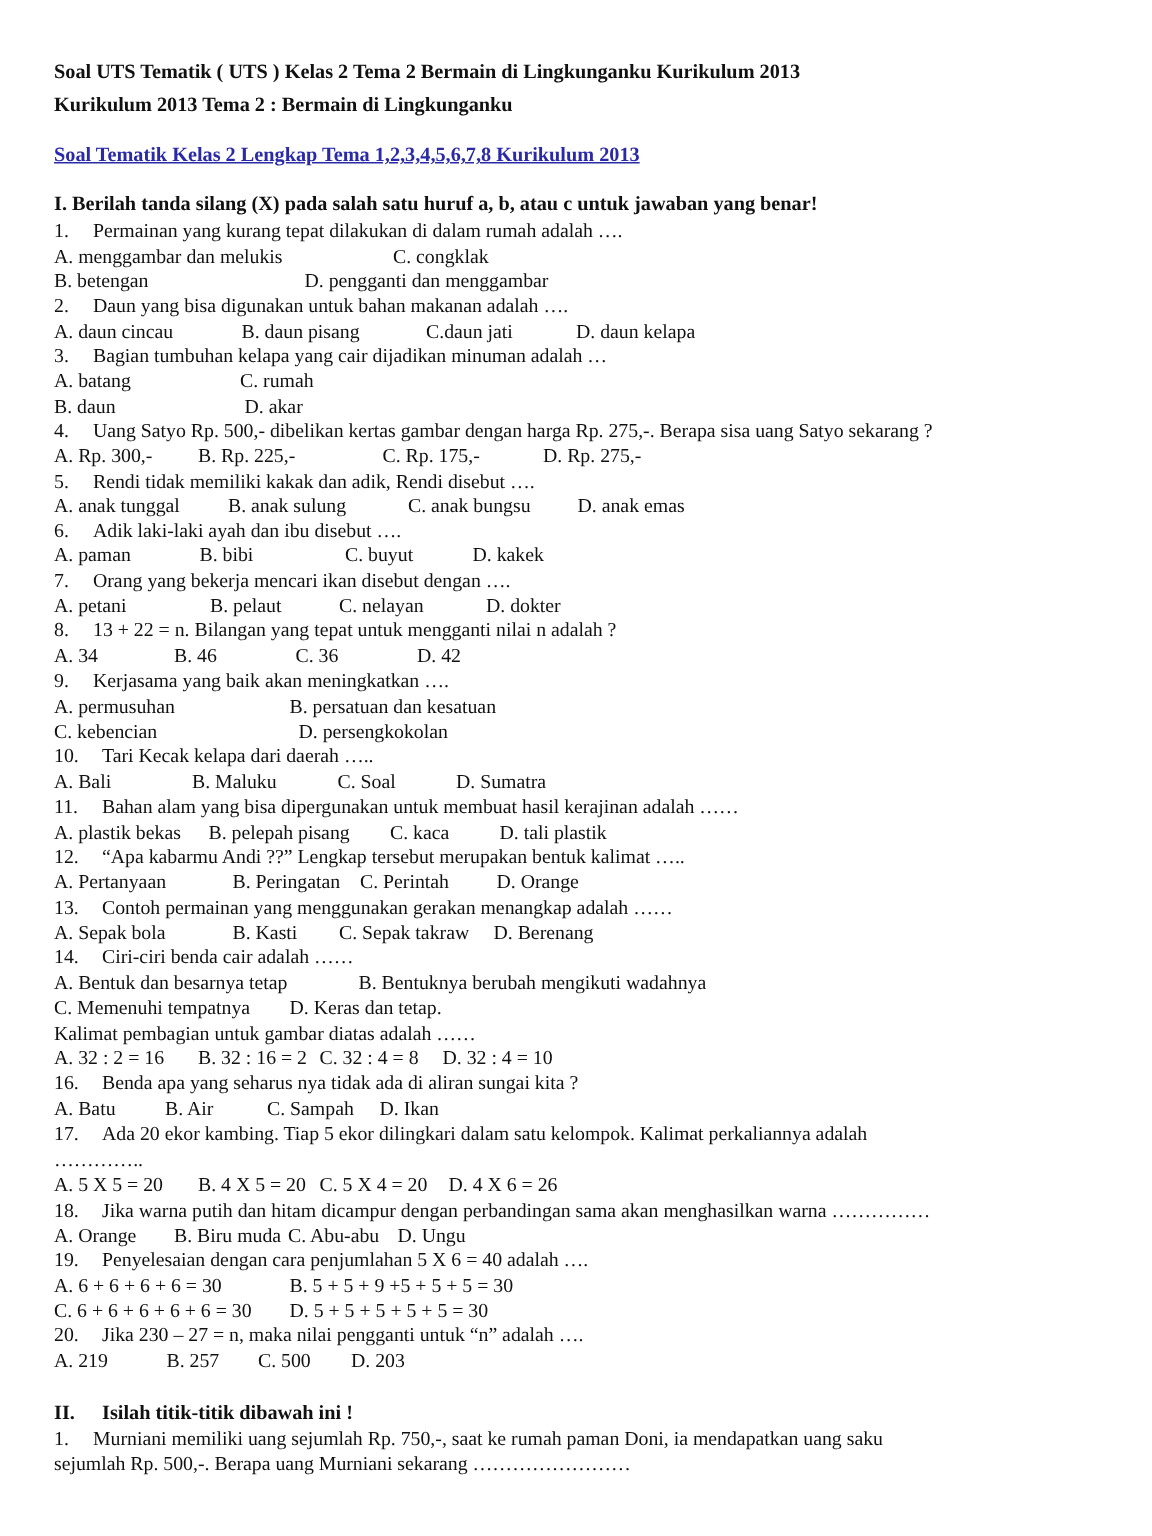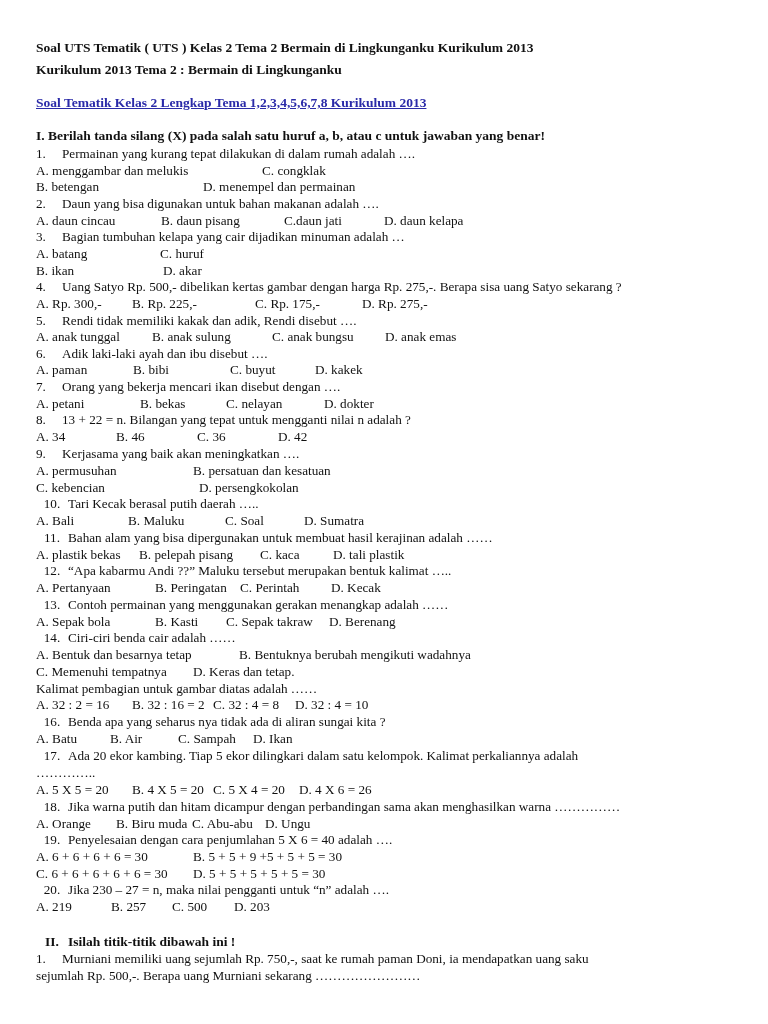--- a/index.html
+++ b/index.html
@@ -4,56 +4,56 @@
 <style>
   html, body { margin:0; padding:0; background:#ffffff; }
   body { width:768px; height:1024px; overflow:hidden; position:relative;
          font-family:"Liberation Serif", "DejaVu Serif", serif; color:#111; }
   .page { position:absolute; left:36px; top:0; width:700px; }
   .title { position:absolute; left:0; font-weight:bold; font-size:13.5px; white-space:nowrap; }
   .link { position:absolute; left:0; font-weight:bold; font-size:13.5px; color:#2a2aa8; text-decoration:underline; white-space:nowrap; }
   .line { position:absolute; left:0; font-size:13.2px; white-space:nowrap; line-height:16px; }
   .opt { position:absolute; white-space:nowrap; }
   .qnum { display:inline-block; width:26px; }
-  .qnum2 { display:inline-block; width:32px;text-align:center; }
+  .qnum2 { display:inline-block; width:32px; }
 </style>
 </head>
 <body>
 
 <div class="page">
   <div class="title" style="top:40px">Soal UTS Tematik ( UTS ) Kelas 2 Tema 2 Bermain di Lingkunganku Kurikulum 2013</div>
   <div class="title" style="top:62px">Kurikulum 2013 Tema 2 : Bermain di Lingkunganku</div>
   <div class="link" style="top:95px">Soal Tematik Kelas 2 Lengkap Tema 1,2,3,4,5,6,7,8 Kurikulum 2013</div>
   <div class="title" style="top:128px">I. Berilah tanda silang (X) pada salah satu huruf a, b,  atau c untuk jawaban yang  benar!</div>
 
   <div class="line" style="top:146px"><span class="qnum">1.</span><span>Permainan yang kurang tepat dilakukan di dalam rumah adalah  ….</span></div>
   <div class="line" style="top:163px;width:700px">
       <span class="opt" style="left:0">A. menggambar dan melukis</span>
       <span class="opt" style="left:226px">C. congklak</span>
     </div>
   <div class="line" style="top:179px;width:700px">
       <span class="opt" style="left:0">B. betengan</span>
-      <span class="opt" style="left:167px">D. menempel dan permainan</span>
+      <span class="opt" style="left:167px">D. pengganti dan menggambar</span>
     </div>
 
   <div class="line" style="top:196px"><span class="qnum">2.</span><span>Daun yang bisa digunakan untuk bahan makanan adalah  ….</span></div>
   <div class="line" style="top:213px;width:700px">
       <span class="opt" style="left:0">A. daun cincau</span>
       <span class="opt" style="left:125px">B. daun pisang</span>
       <span class="opt" style="left:248px">C.daun jati</span>
       <span class="opt" style="left:348px">D. daun kelapa</span>
     </div>
 
   <div class="line" style="top:229px"><span class="qnum">3.</span><span>Bagian tumbuhan kelapa yang cair dijadikan minuman adalah …</span></div>
   <div class="line" style="top:246px;width:700px">
       <span class="opt" style="left:0">A. batang</span>
-      <span class="opt" style="left:124px">C. huruf</span>
+      <span class="opt" style="left:124px">C. rumah</span>
     </div>
   <div class="line" style="top:263px;width:700px">
-      <span class="opt" style="left:0">B. ikan</span>
+      <span class="opt" style="left:0">B. daun</span>
       <span class="opt" style="left:127px">D. akar</span>
     </div>
 
   <div class="line" style="top:279px"><span class="qnum">4.</span><span>Uang Satyo Rp. 500,- dibelikan kertas gambar dengan harga Rp. 275,-. Berapa sisa uang Satyo sekarang ?</span></div>
   <div class="line" style="top:296px;width:700px">
       <span class="opt" style="left:0">A. Rp.  300,-</span>
       <span class="opt" style="left:96px">B. Rp. 225,-</span>
       <span class="opt" style="left:219px">C. Rp. 175,-</span>
       <span class="opt" style="left:326px">D. Rp. 275,-</span>
     </div>
@@ -70,21 +70,21 @@
   <div class="line" style="top:362px;width:700px">
       <span class="opt" style="left:0">A. paman</span>
       <span class="opt" style="left:97px">B. bibi</span>
       <span class="opt" style="left:194px">C. buyut</span>
       <span class="opt" style="left:279px">D. kakek</span>
     </div>
 
   <div class="line" style="top:379px"><span class="qnum">7.</span><span>Orang yang bekerja mencari ikan disebut dengan  ….</span></div>
   <div class="line" style="top:396px;width:700px">
       <span class="opt" style="left:0">A. petani</span>
-      <span class="opt" style="left:104px">B. bekas</span>
+      <span class="opt" style="left:104px">B. pelaut</span>
       <span class="opt" style="left:190px">C. nelayan</span>
       <span class="opt" style="left:288px">D. dokter</span>
     </div>
 
   <div class="line" style="top:412px"><span class="qnum">8.</span><span>13 + 22 = n. Bilangan yang tepat untuk mengganti nilai n adalah ?</span></div>
   <div class="line" style="top:429px;width:700px">
       <span class="opt" style="left:0">A. 34</span>
       <span class="opt" style="left:80px">B. 46</span>
       <span class="opt" style="left:161px">C. 36</span>
       <span class="opt" style="left:242px">D. 42</span>
@@ -93,42 +93,42 @@
   <div class="line" style="top:446px"><span class="qnum">9.</span><span>Kerjasama yang baik akan meningkatkan ….</span></div>
   <div class="line" style="top:463px;width:700px">
       <span class="opt" style="left:0">A. permusuhan</span>
       <span class="opt" style="left:157px">B. persatuan dan kesatuan</span>
     </div>
   <div class="line" style="top:480px;width:700px">
       <span class="opt" style="left:0">C. kebencian</span>
       <span class="opt" style="left:163px">D. persengkokolan</span>
     </div>
 
-  <div class="line" style="top:496px"><span class="qnum2">10.</span><span>Tari Kecak berasal putih daerah …..</span></div>
+  <div class="line" style="top:496px"><span class="qnum2">10.</span><span>Tari Kecak kelapa dari daerah …..</span></div>
   <div class="line" style="top:513px;width:700px">
       <span class="opt" style="left:0">A. Bali</span>
       <span class="opt" style="left:92px">B. Maluku</span>
       <span class="opt" style="left:189px">C. Soal</span>
       <span class="opt" style="left:268px">D. Sumatra</span>
     </div>
 
   <div class="line" style="top:530px"><span class="qnum2">11.</span><span>Bahan alam yang bisa dipergunakan untuk membuat hasil kerajinan adalah ……</span></div>
   <div class="line" style="top:547px;width:700px">
       <span class="opt" style="left:0">A. plastik bekas</span>
       <span class="opt" style="left:103px">B. pelepah pisang</span>
       <span class="opt" style="left:224px">C. kaca</span>
       <span class="opt" style="left:297px">D. tali plastik</span>
     </div>
 
-  <div class="line" style="top:563px"><span class="qnum2">12.</span><span>“Apa kabarmu Andi ??” Maluku tersebut merupakan bentuk kalimat …..</span></div>
+  <div class="line" style="top:563px"><span class="qnum2">12.</span><span>“Apa kabarmu Andi ??” Lengkap tersebut merupakan bentuk kalimat …..</span></div>
   <div class="line" style="top:580px;width:700px">
       <span class="opt" style="left:0">A.    Pertanyaan</span>
       <span class="opt" style="left:119px">B. Peringatan</span>
       <span class="opt" style="left:204px">C. Perintah</span>
-      <span class="opt" style="left:295px">D. Kecak</span>
+      <span class="opt" style="left:295px">D. Orange</span>
     </div>
 
   <div class="line" style="top:597px"><span class="qnum2">13.</span><span>Contoh permainan yang menggunakan gerakan menangkap adalah ……</span></div>
   <div class="line" style="top:614px;width:700px">
       <span class="opt" style="left:0">A.    Sepak bola</span>
       <span class="opt" style="left:119px">B. Kasti</span>
       <span class="opt" style="left:190px">C. Sepak takraw</span>
       <span class="opt" style="left:293px">D. Berenang</span>
     </div>
 

